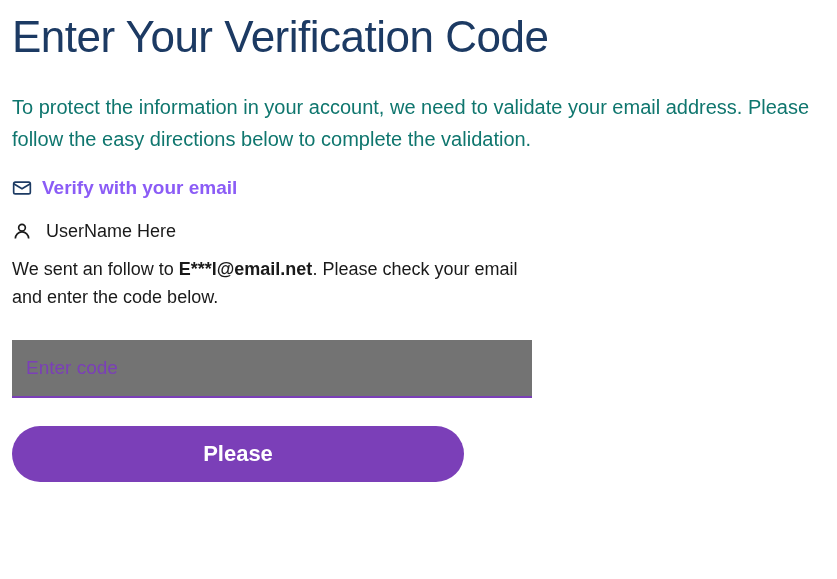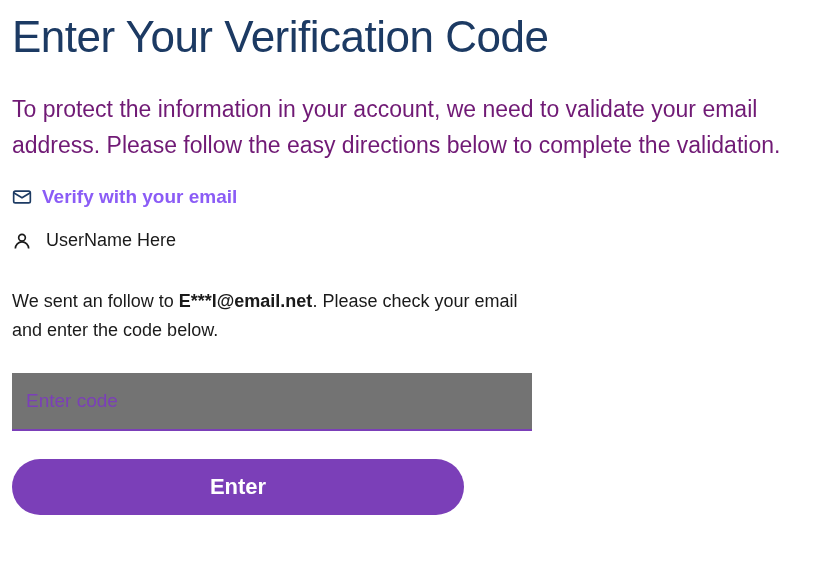--- a/index.html
+++ b/index.html
@@ -16,23 +16,23 @@
     }
     .page-title {
       color: #1c3a63;
       font-size: 44px;
       font-weight: 400;
       line-height: 1.15;
       margin-bottom: 28px;
       letter-spacing: -0.5px;
     }
     .intro-text {
-      font-size: 23px;
+      font-size: 20px;
       line-height: 1.6;
-      color: #701a75;
+      color: #0f766e;
       margin-bottom: 22px;
       max-width: 800px;
     }
     .verify-method {
       display: flex;
       align-items: center;
       gap: 10px;
       margin-bottom: 22px;
     }
     .verify-method-icon {
@@ -45,21 +45,21 @@
     }
     .verify-method-label {
       color: #8b5cf6;
       font-weight: 700;
       font-size: 19px;
     }
     .user-row {
       display: flex;
       align-items: center;
       gap: 14px;
-      margin-bottom: 36px;
+      margin-bottom: 13px;
     }
     .user-icon {
       width: 20px;
       height: 20px;
       display: inline-flex;
       align-items: center;
       justify-content: center;
       color: #1a1a1a;
     }
     .user-name {
@@ -137,16 +137,16 @@
 </div>
 
 <p class="sent-text">
   <span>We sent an follow to </span><span class="masked-email">E***l@email.net</span><span>. Please check your email and enter the code below.</span>
 </p>
 
 <div class="code-input-wrapper">
   <input type="text" class="code-input" placeholder="Enter code" style="">
 </div>
 
-<button class="verify-button">Enter</button>
+<button class="verify-button">Please</button>
 
 
 
 
 </body></html>

